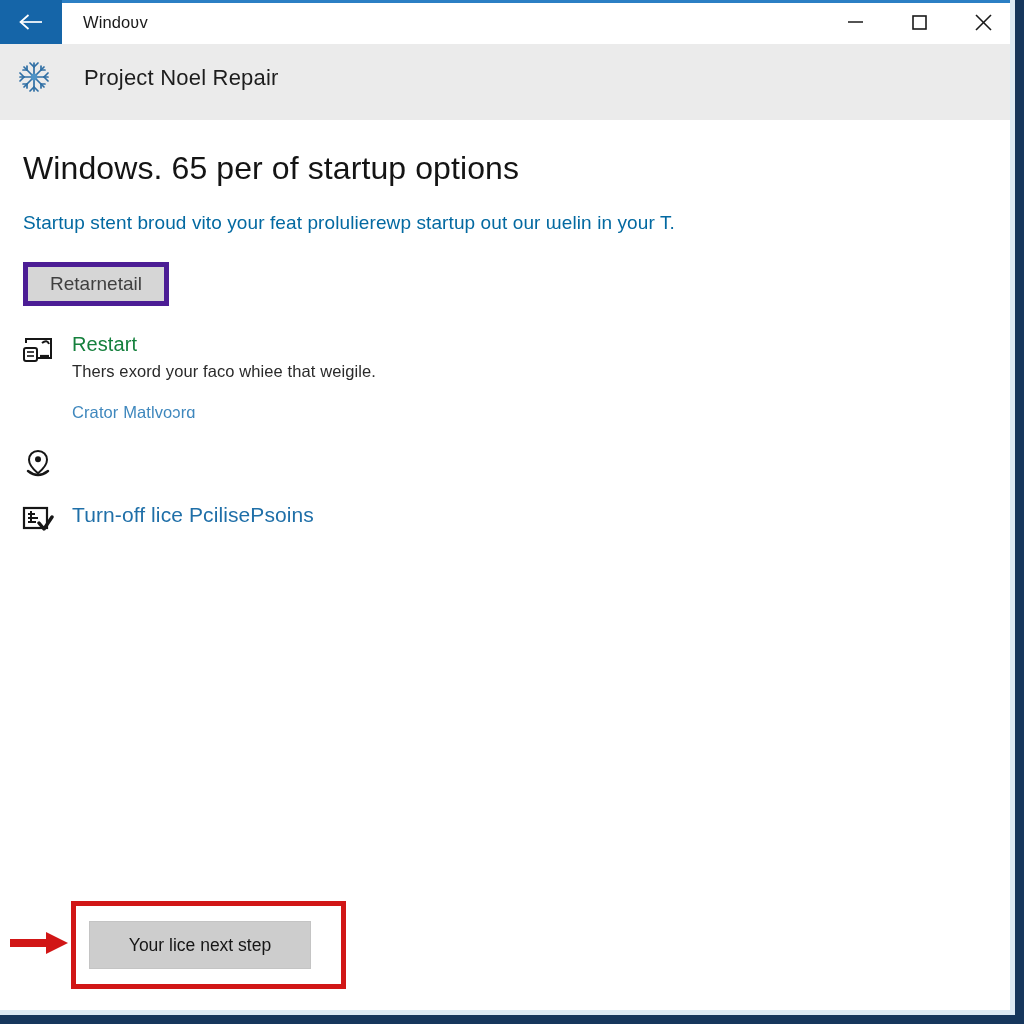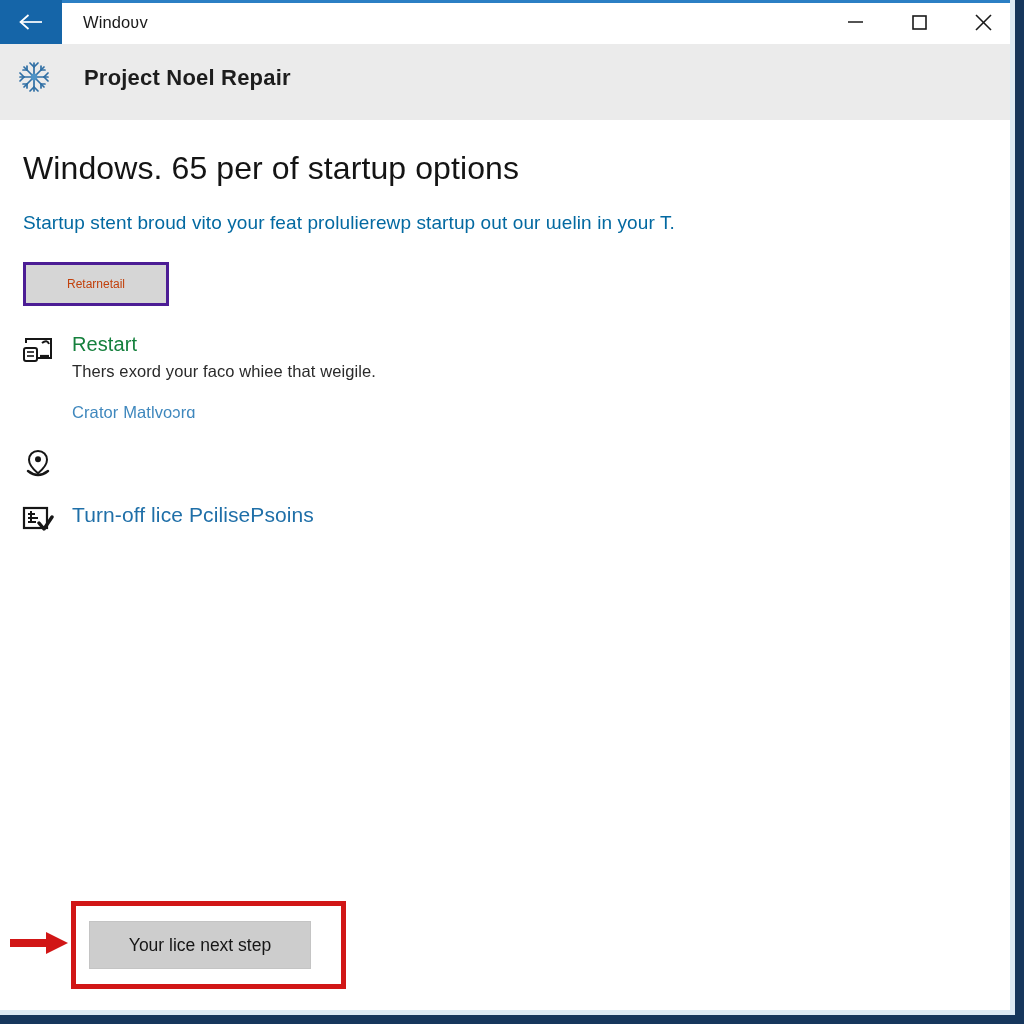--- a/index.html
+++ b/index.html
@@ -99,21 +99,20 @@
   .caption-btn svg { display: block; }
 
   
   .app-header {
     position: absolute;
     left: 0; top: 44px;
     width: 1015px; height: 97px;
     background: #ebebeb;
     display: flex;
     align-items: center;
-    font-weight: bold;
   }
   .app-icon {
     position: absolute;
     left: 17px; top: 16px;
     width: 34px; height: 34px;
   }
   .app-title {
     position: absolute;
     left: 84px; top: 21px;
     font-size: 22px;
@@ -148,23 +147,23 @@
     white-space: nowrap;
   }
 
   .action-button {
     position: absolute;
     left: 23px; top: 142px;
     min-width: 146px;
     height: 44px;
     padding: 0 22px;
     background: #d6d6d6;
-    border: 3px solid #4c1d95;
-    color: #c2410c;
-    font-size: 12px;
+    border: 5px solid #4c1d95;
+    color: #404040;
+    font-size: 19px;
     font-family: "Liberation Sans", "DejaVu Sans", sans-serif;
     cursor: pointer;
     display: flex;
     align-items: center;
     justify-content: center;
   }
 
   
   .option-list {
     position: absolute;

